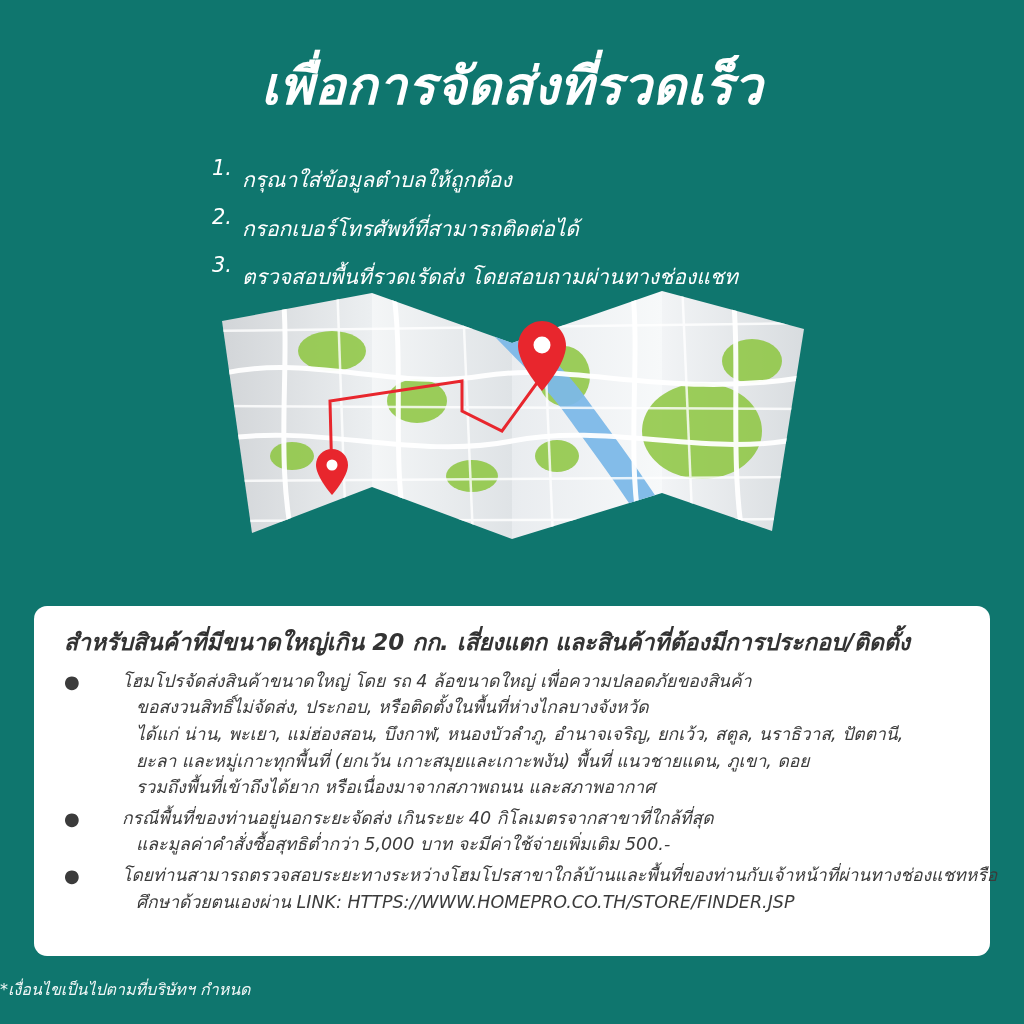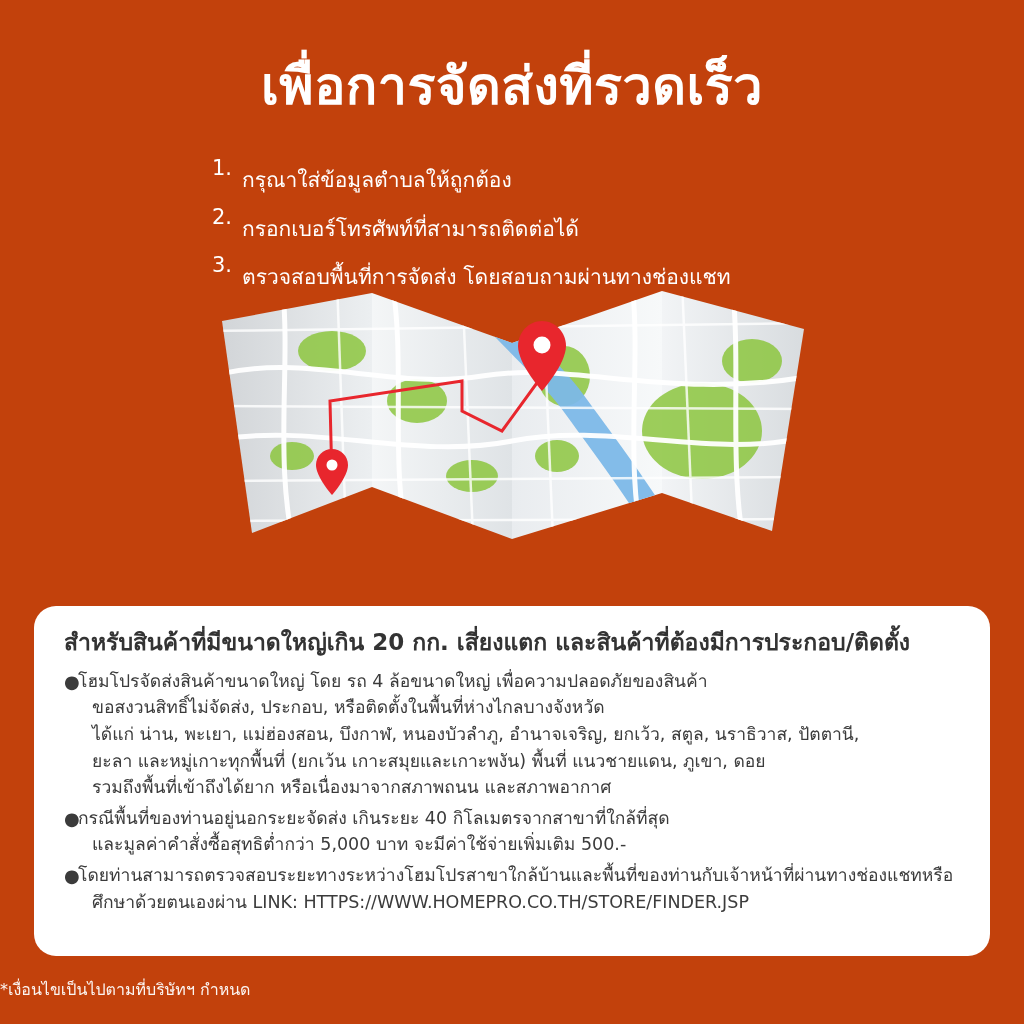--- a/index.html
+++ b/index.html
@@ -10,21 +10,22 @@
     width: 1024px;
     height: 1024px;
     background: #0a57a8;
     font-family: "DejaVu Sans", "Liberation Sans", sans-serif;
     overflow: hidden;
     position: relative;
   }
   .page {
     position: absolute;
     inset: 0;
-    background: #c2410c;
+    background: #0f766e;
+    font-style: italic;
   }
 
   
   .title {
     position: absolute;
     top: 58px;
     left: 0;
     width: 100%;
     text-align: center;
     color: #ffffff;
@@ -73,21 +74,21 @@
   }
 
   
   .card {
     position: absolute;
     left: 34px;
     top: 606px;
     width: 956px;
     height: 350px;
     background: #ffffff;
-    border-radius: 22px;
+    border-radius: 13px;
     box-sizing: border-box;
     padding: 22px 30px 18px 30px;
     color: #3b3b3b;
   }
   .card-heading {
     font-size: 23px;
     font-weight: bold;
     color: #333333;
     line-height: 1.3;
     margin-bottom: 10px;
@@ -99,20 +100,21 @@
   }
   .dot {
     flex: 0 0 14px;
     width: 14px;
     font-size: 18px;
     line-height: 1.5;
     color: #3b3b3b;
   }
   .bullet-body {
     flex: 1 1 auto;
+    margin-left: 44px;
   }
   .line {
     font-size: 17.5px;
     line-height: 1.52;
     color: #3b3b3b;
     white-space: nowrap;
   }
   .line.indent {
     padding-left: 14px;
   }
@@ -140,21 +142,21 @@
     <div class="step">
       <span class="step-num">1.</span>
       <span class="step-text">กรุณาใส่ข้อมูลตำบลให้ถูกต้อง</span>
     </div>
     <div class="step">
       <span class="step-num">2.</span>
       <span class="step-text">กรอกเบอร์โทรศัพท์ที่สามารถติดต่อได้</span>
     </div>
     <div class="step">
       <span class="step-num">3.</span>
-      <span class="step-text">ตรวจสอบพื้นที่การจัดส่ง โดยสอบถามผ่านทางช่องแชท</span>
+      <span class="step-text">ตรวจสอบพื้นที่รวดเรัดส่ง โดยสอบถามผ่านทางช่องแชท</span>
     </div>
   </div>
 
   <div class="map-wrap">
     <svg width="600" height="280" viewBox="0 0 600 280">
       <defs>
         <linearGradient id="fold1" x1="0" y1="0" x2="1" y2="0">
           <stop offset="0%" stop-color="#d2d5d8"></stop>
           <stop offset="100%" stop-color="#eceff1"></stop>
         </linearGradient>

